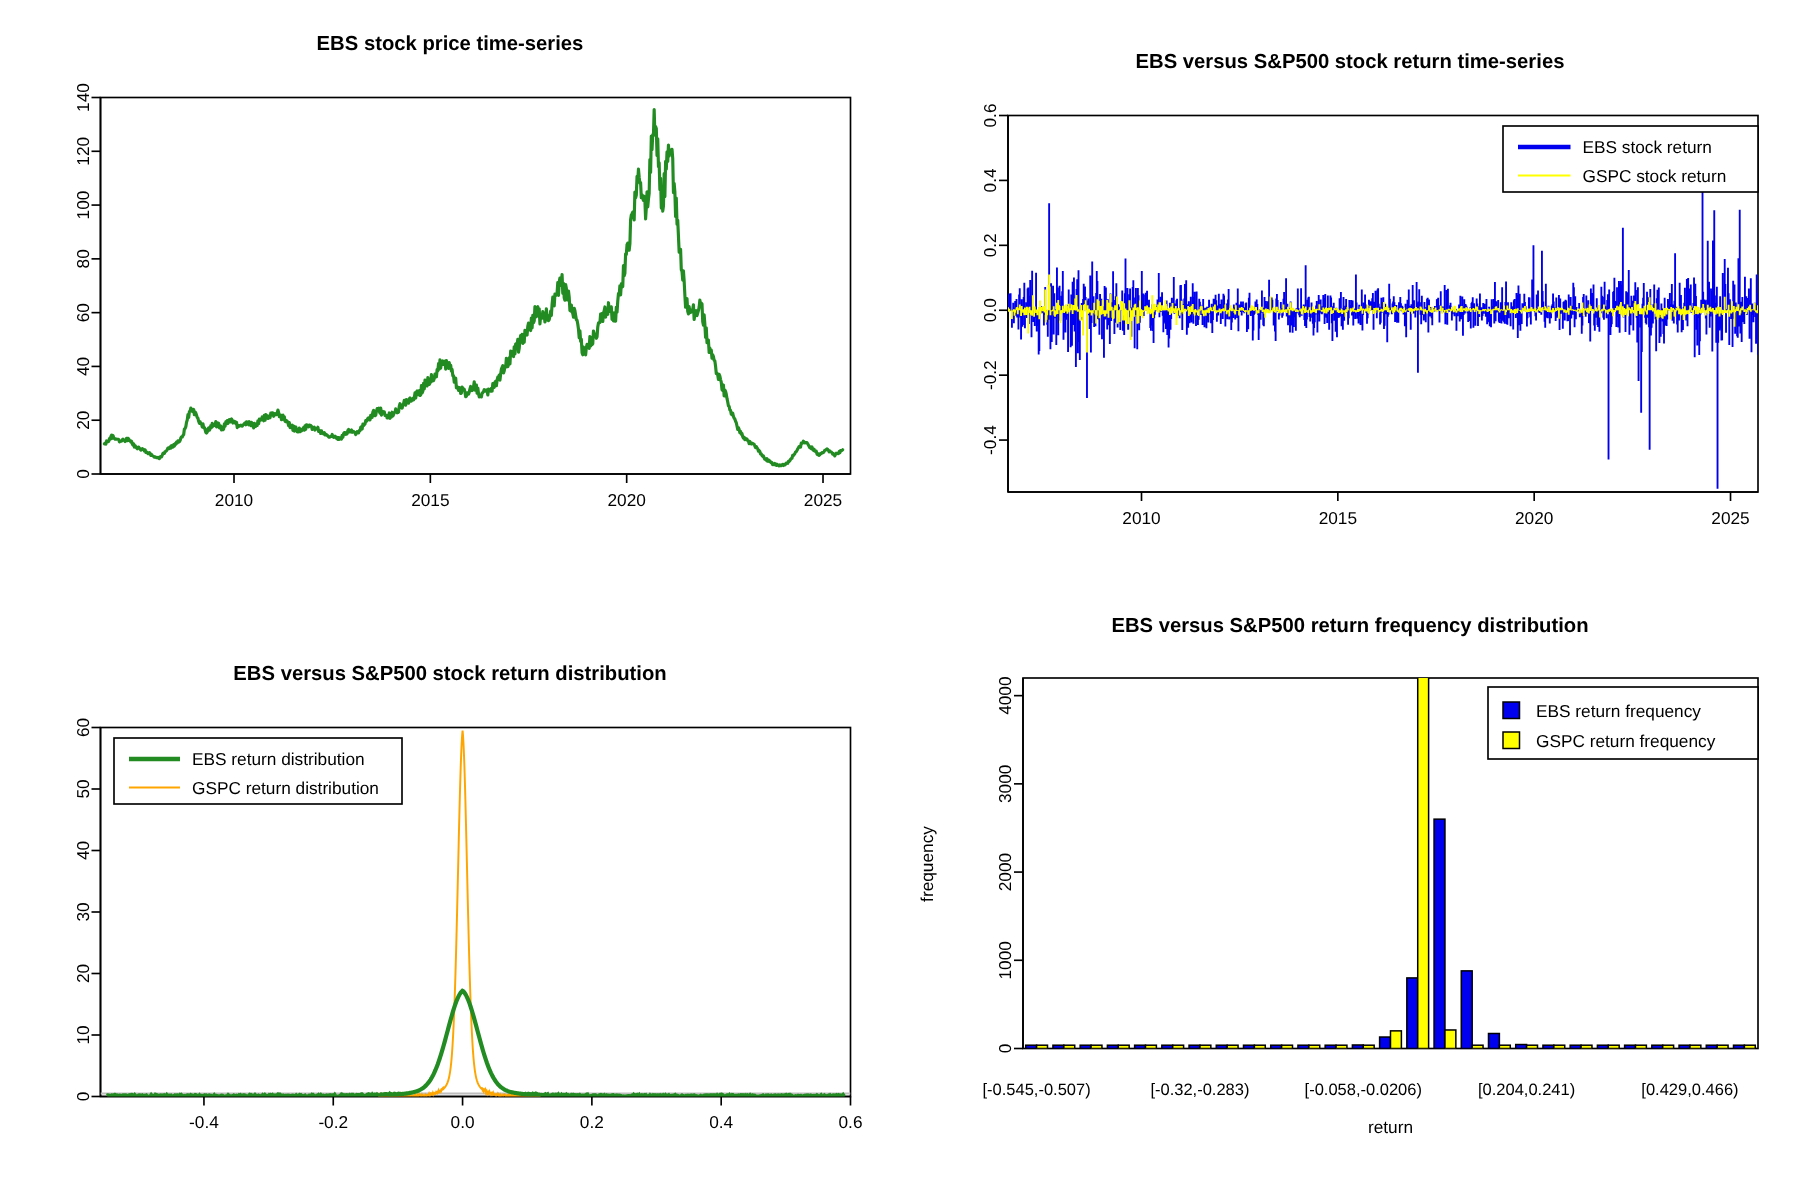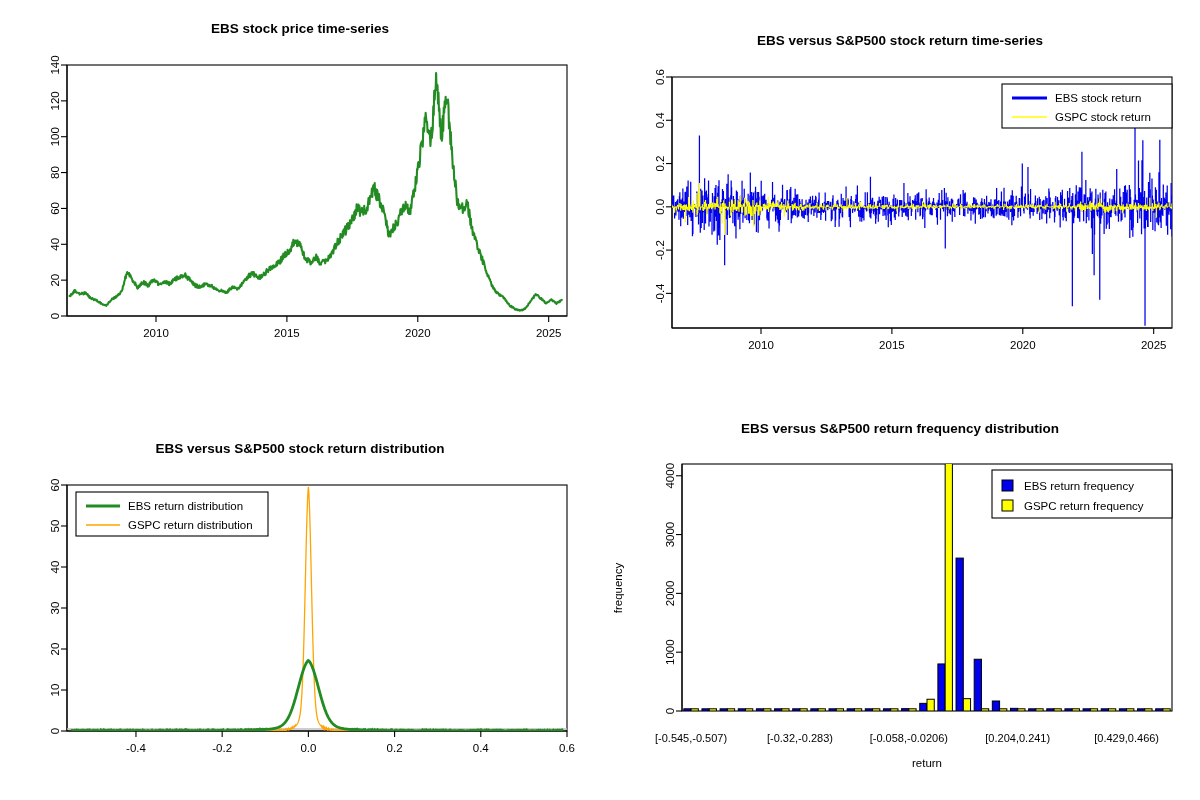--- a/index.html
+++ b/index.html
@@ -1,20 +1,20 @@
 <!DOCTYPE html>
 <html><head>
 <meta charset="utf-8">
 <title>EBS stock analysis panels</title>
 <style>
   html,body{margin:0;padding:0;background:#ffffff;}
   body{width:1200px;height:800px;font-family:"Liberation Sans",sans-serif;color:#000;}
   #root{position:relative;width:1200px;height:800px;overflow:hidden;background:#fff;}
   .panel{position:absolute;width:600px;height:400px;}
-  .p-tl{left:0;top:0}.p-tr{left:600px;top:12px}.p-bl{left:0;top:420px}.p-br{left:600px;top:400px}
+  .p-tl{left:0;top:0}.p-tr{left:600px;top:12px}.p-bl{left:0;top:420px}.p-br{left:600px;top:388px}
   .panel svg{display:block;width:600px;height:400px;}
   .ptitle{font-family:"Liberation Sans",sans-serif;font-size:13.5px;font-weight:bold;text-anchor:middle;fill:#000;}
   .tick-lab{font-family:"Liberation Sans",sans-serif;font-size:11.5px;fill:#000;}
   .ax-lab{font-family:"Liberation Sans",sans-serif;font-size:11.5px;fill:#000;}
   .leg-txt{font-family:"Liberation Sans",sans-serif;font-size:11.5px;fill:#000;}
   .binlab{font-family:"Liberation Sans",sans-serif;font-size:11px;fill:#000;text-anchor:middle;}
   .box{fill:none;stroke:#000;stroke-width:1.1;}
   .axline{stroke:#000;stroke-width:1.1;fill:none;}
   .legbox{fill:#ffffff;stroke:#000;stroke-width:1.1;}
 </style>

